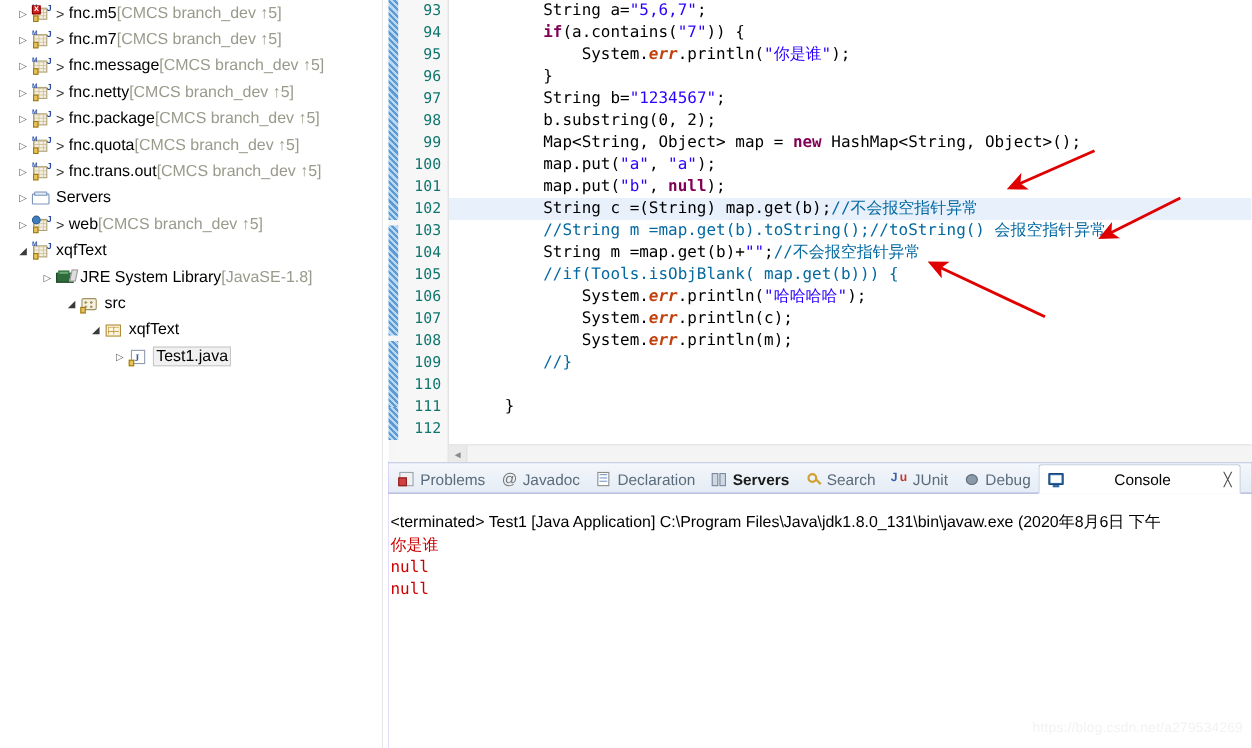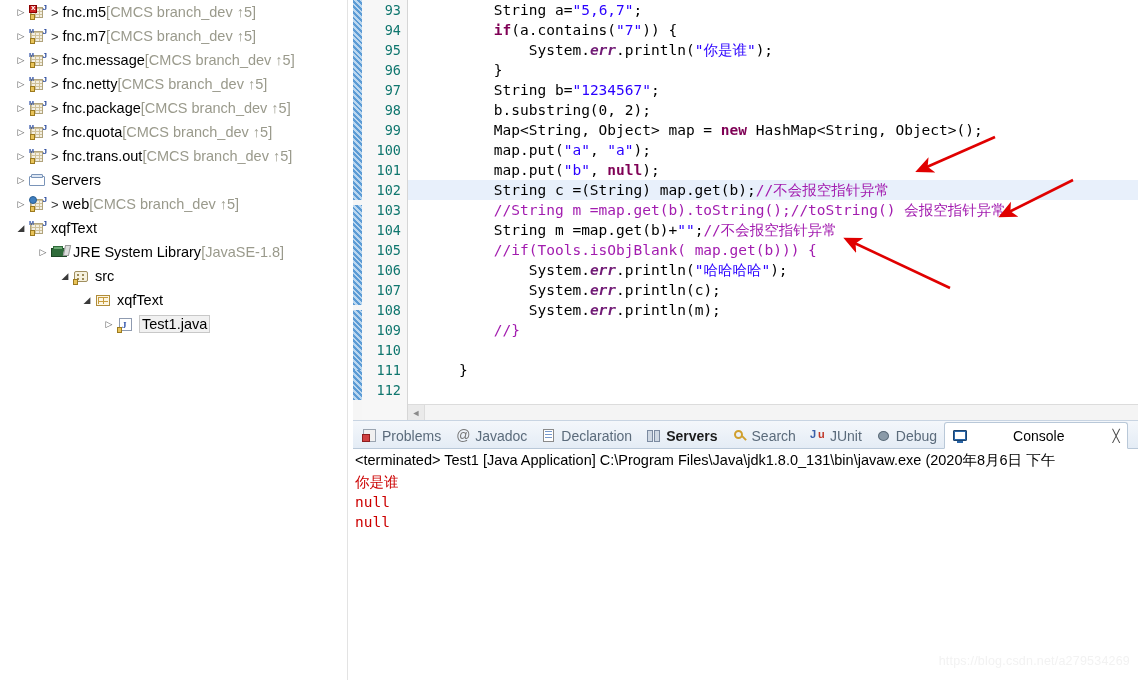--- a/index.html
+++ b/index.html
@@ -169,22 +169,22 @@
     height: 20px; line-height: 20px;
     white-space: pre;
     font-family: "DejaVu Sans Mono", monospace;
     font-size: 14.5px;
     color: #000000;
     padding-left: 16px;
   }
   .code-line.hl { background: #e8f0fb; }
   .k  { color: #7f0055; font-weight: bold; }      
   .s  { color: #2a00ff; }                          
-  .c  { color: #a21caf; }                          
-  .f  { color: #701a75; font-weight: bold; font-style: italic; }                          
+  .c  { color: #0369a1; }                          
+  .f  { color: #c2410c; font-weight: bold; font-style: italic; }                          
 
   #hscroll {
     position:absolute; left:55px; right:0; bottom:0;
     height: 16px;
     background: #f0f0f0;
     border-top: 1px solid #dcdcdc;
     display:flex; align-items:center;
   }
   #hscroll .sb-left {
     width:17px; height:16px; display:flex; align-items:center; justify-content:center;
@@ -245,21 +245,21 @@
   .ti-debug .bug { position:absolute; left:2px; top:3px; width:11px; height:10px; border-radius:50%; background:#8a9aa8; border:1px solid #5a6a78;}
   .ti-console .cs { position:absolute; left:1px; top:2px; width:14px; height:11px; background:#2a66a8; border:1px solid #1b4470; border-radius:1px;}
   .ti-console .cs2 { position:absolute; left:3px; top:4px; width:10px; height:7px; background:#ffffff;}
   .ti-console .foot { position:absolute; left:5px; top:13px; width:6px; height:2px; background:#2a66a8;}
 
   #console-body {
     flex: 1 1 auto;
     background: #ffffff;
     position: relative;
     overflow: hidden;
-    padding-top: 0;
+    padding-top: 14px;
   }
   #console-header {
     font-size: 14.5px;
     color: #000000;
     white-space: nowrap;
     padding: 2px 0 2px 2px;
     font-family: "Liberation Sans", sans-serif;
   }
   .con-line {
     font-family: "DejaVu Sans Mono", monospace;

